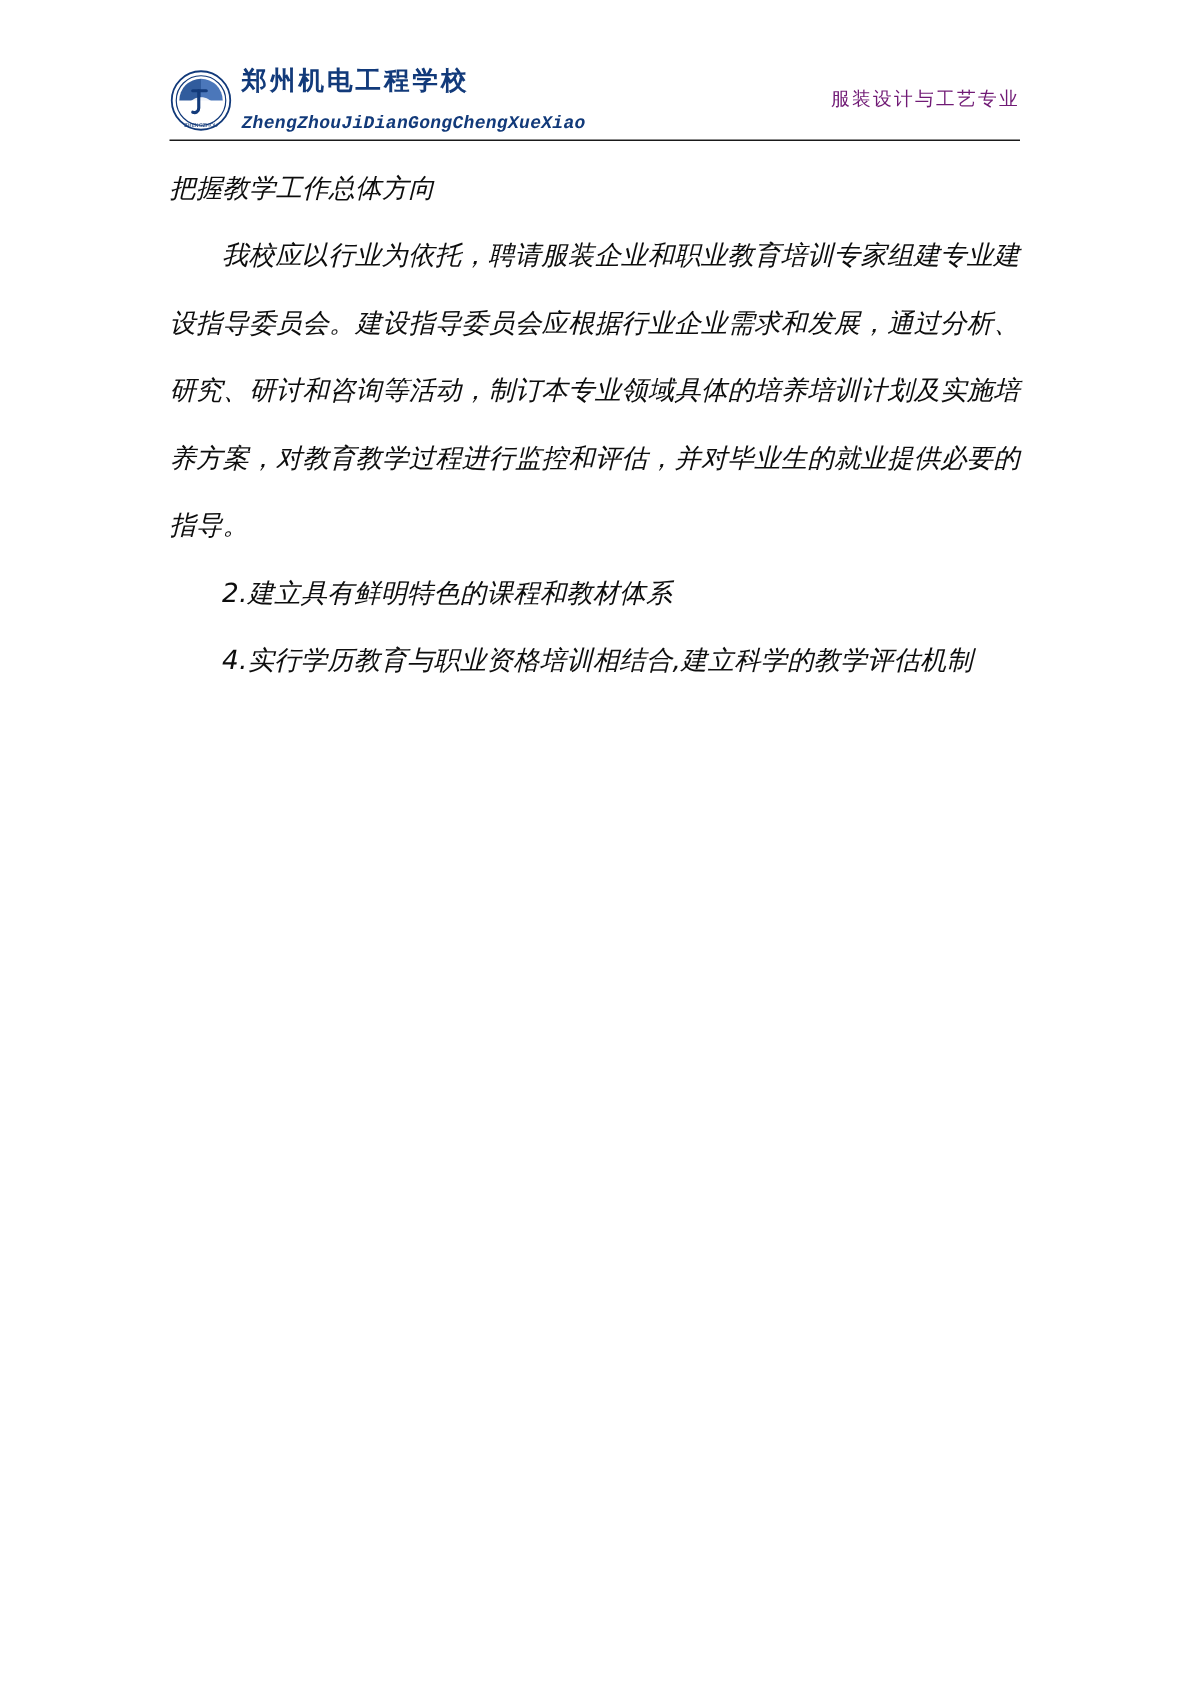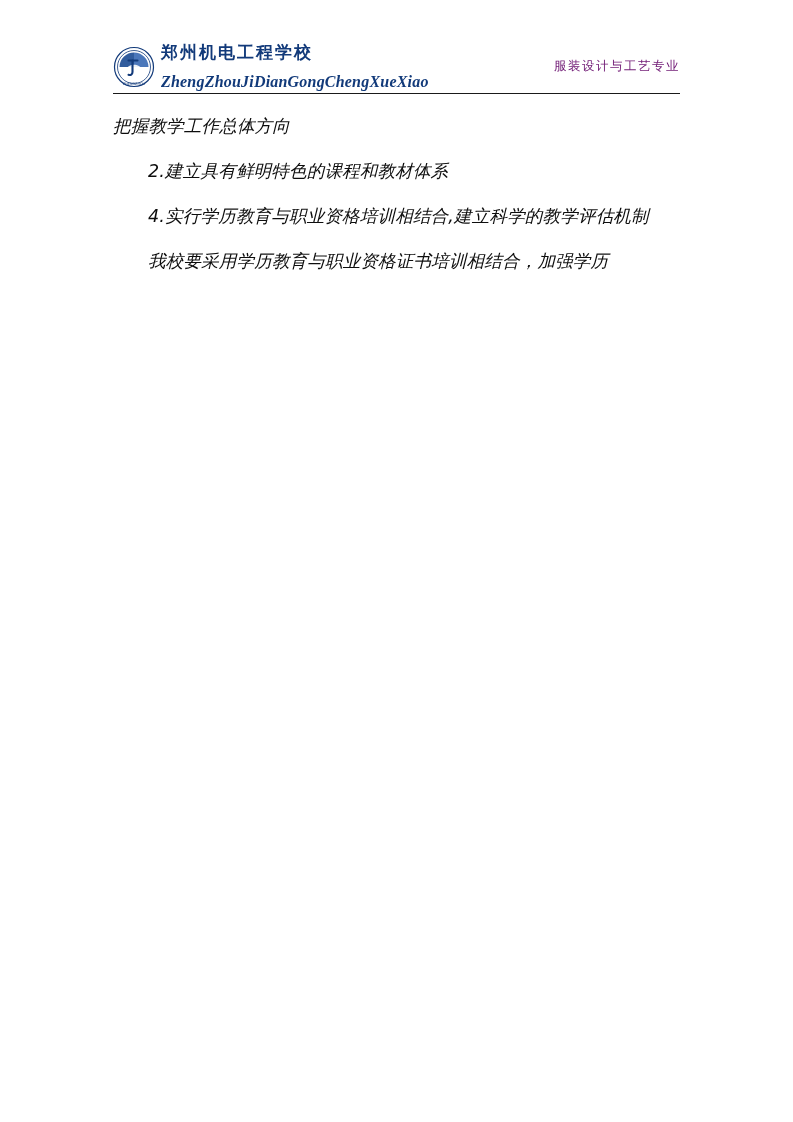--- a/index.html
+++ b/index.html
@@ -50,22 +50,22 @@
   }
   .logo-cn {
     font-family: "DejaVu Sans", sans-serif;
     font-size: 17px;
     font-weight: bold;
     color: #123a7a;
     letter-spacing: 2px;
     white-space: nowrap;
   }
   .logo-en {
-    font-family: Liberation Serif, serif;
-    font-size: 16px;
+    font-family: Liberation Mono, monospace;
+    font-size: 12px;
     font-weight: bold;
     font-style: italic;
     color: #123a7a;
     letter-spacing: 0.2px;
     white-space: nowrap;
     margin-top: 12px;
   }
   .header-right {
     font-family: "DejaVu Sans", sans-serif;
     font-size: 12.5px;
@@ -144,20 +144,20 @@
       </div>
 
       <div class="header-right">服装设计与工艺专业</div>
 
     </div>
     <div class="header-rule"></div>
   </div>
 
   <div class="content">
     <p class="para">把握教学工作总体方向</p>
+    <p class="para indent">我校应以行业为依托，聘请服装企业和职业教育培训专家组建专业建设指导委员会。建设指导委员会应根据行业企业需求和发展，通过分析、研究、研讨和咨询等活动，制订本专业领域具体的培养培训计划及实施培养方案，对教育教学过程进行监控和评估，并对毕业生的就业提供必要的指导。</p>
     <p class="para indent">2.建立具有鲜明特色的课程和教材体系</p>
     <p class="para indent">4.实行学历教育与职业资格培训相结合,建立科学的教学评估机制</p>
-    <p class="para indent">我校要采用学历教育与职业资格证书培训相结合，加强学历</p>
   </div>
 
   <div class="footer">335</div>
 
 </div>
 
 </body></html>

